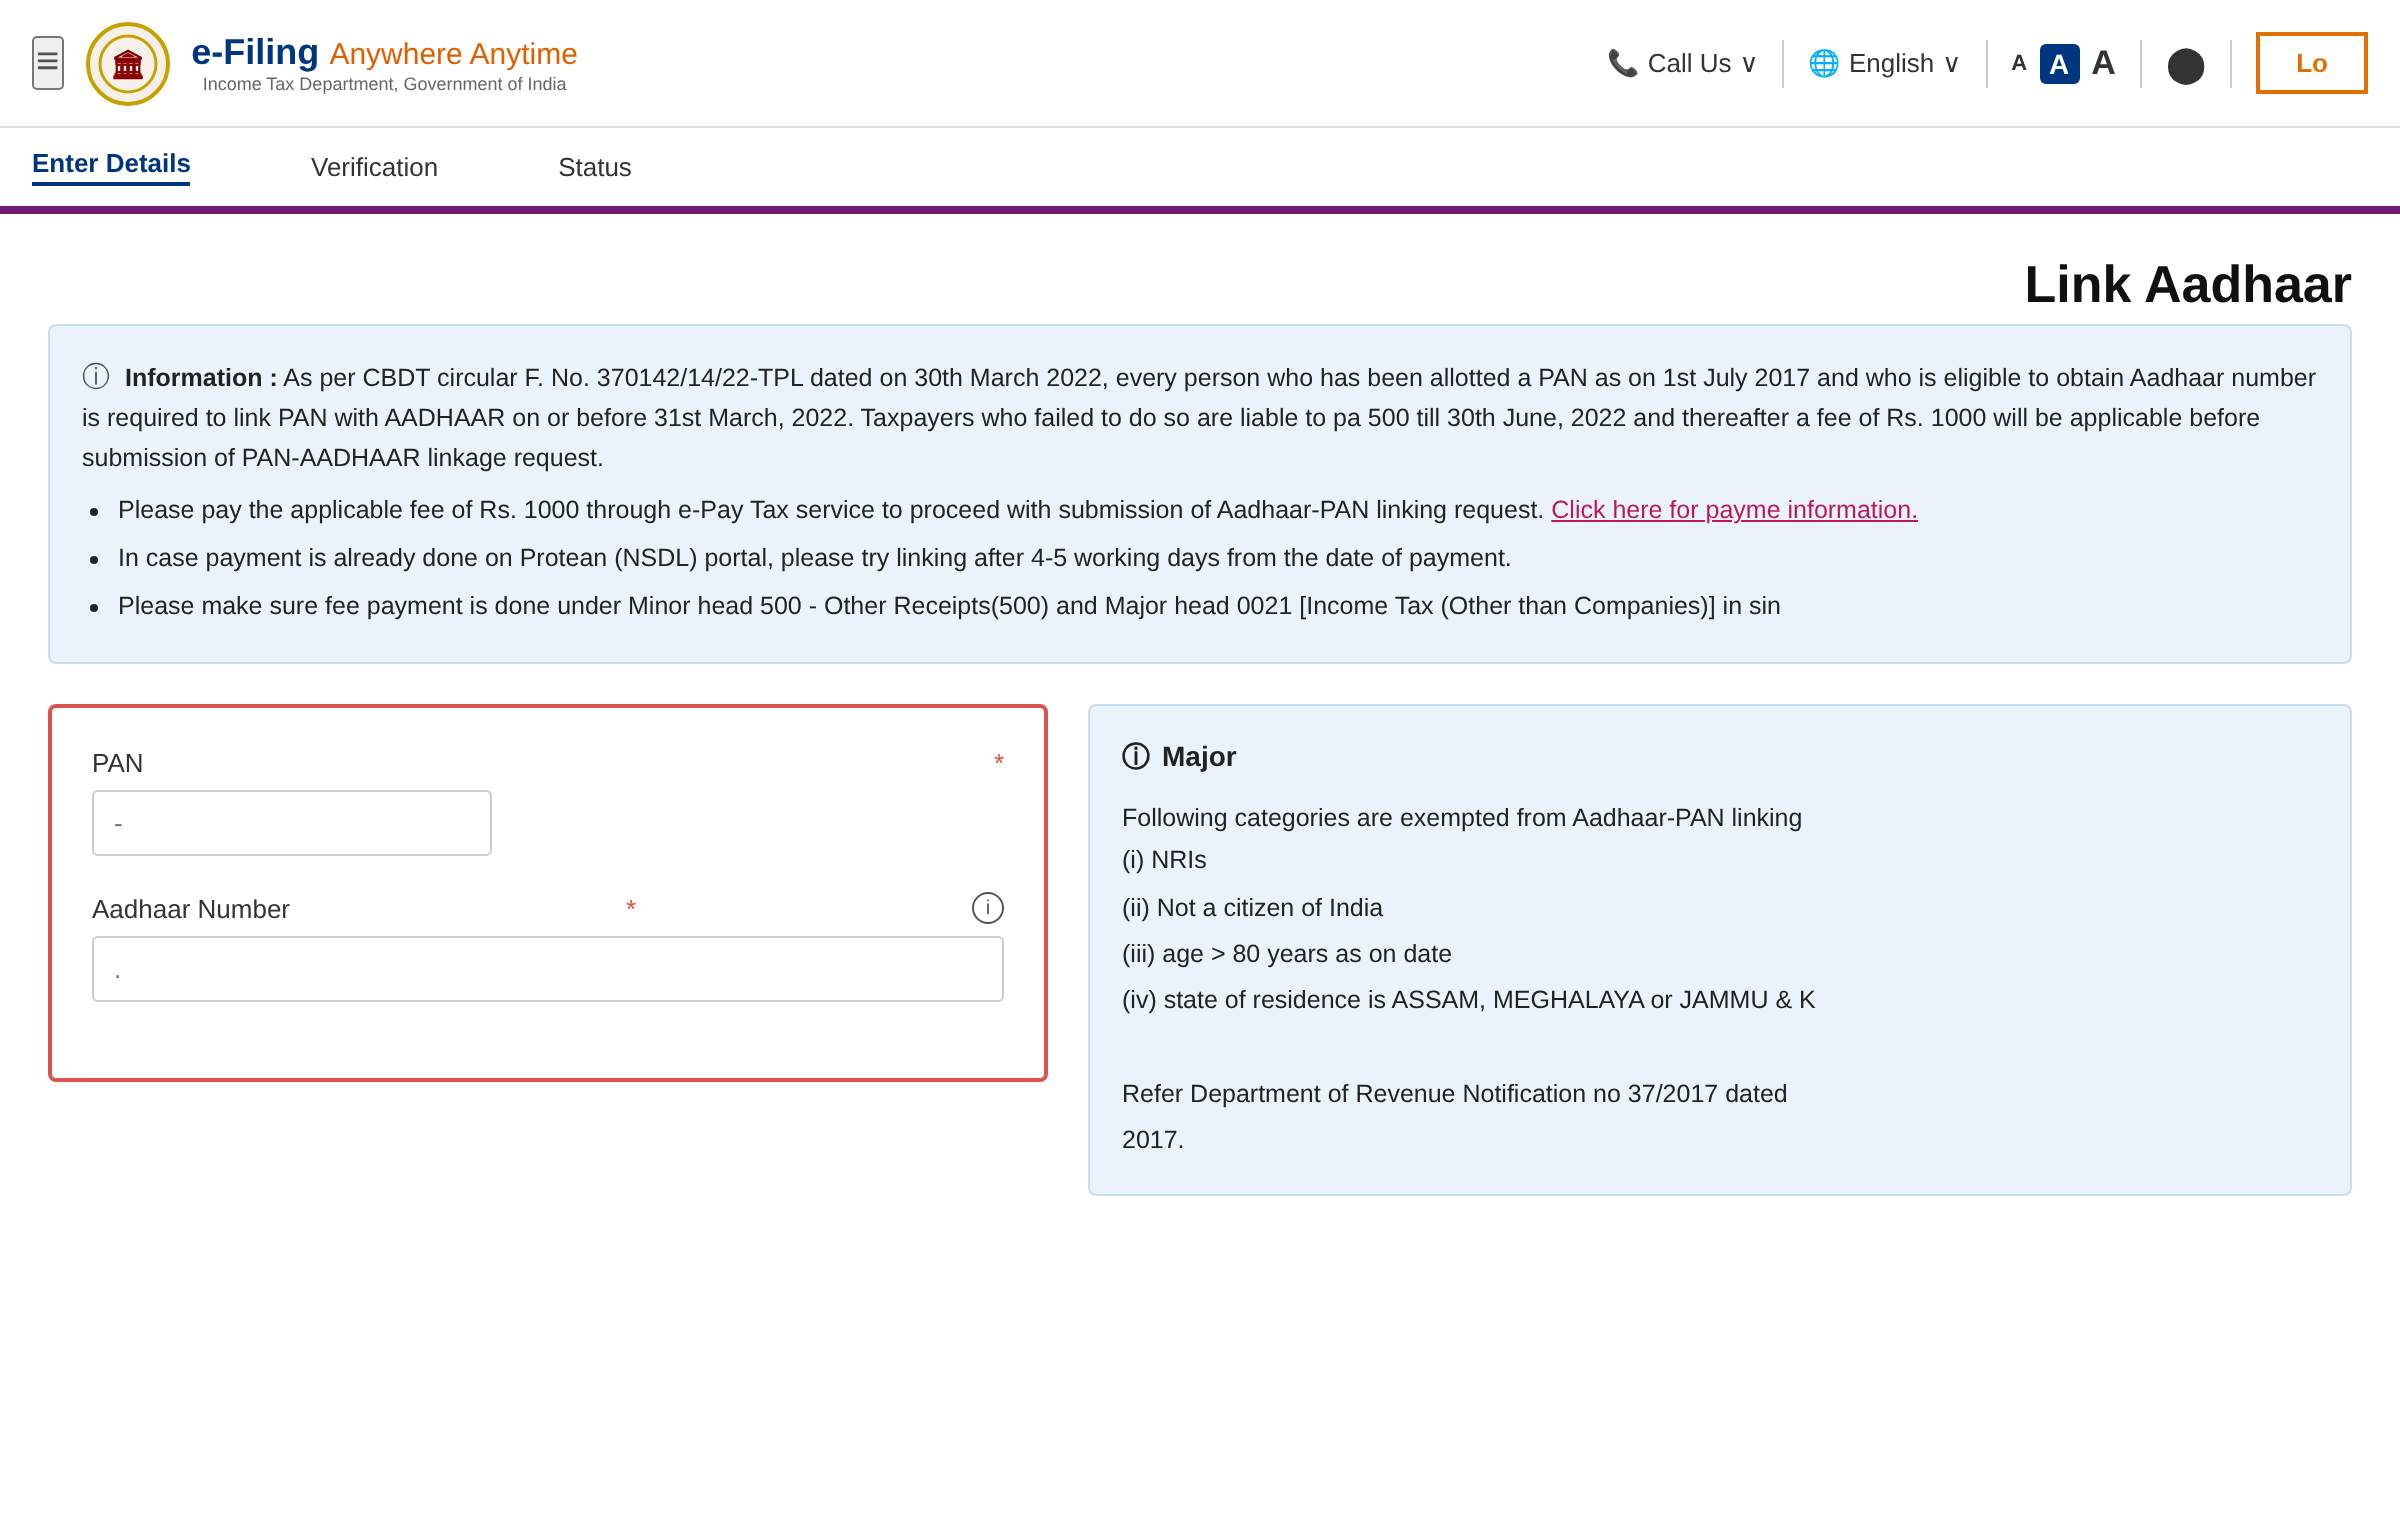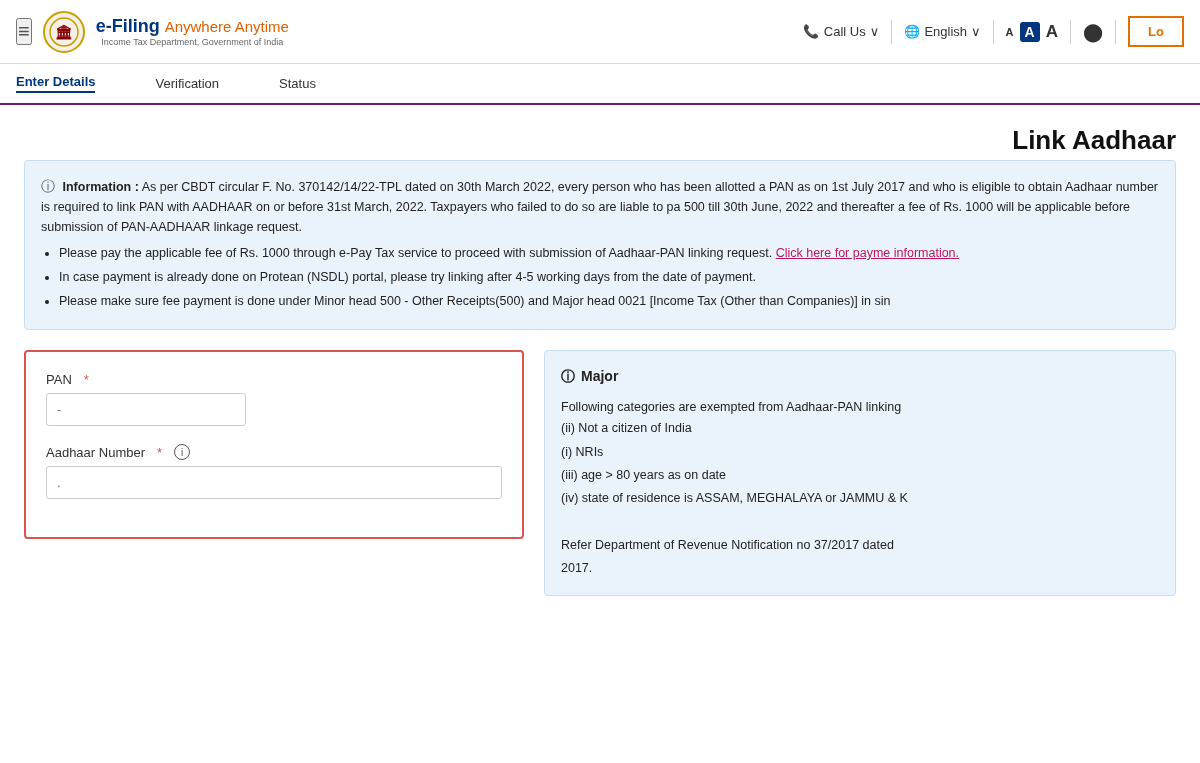--- a/index.html
+++ b/index.html
@@ -97,21 +97,21 @@
       font-weight: bold;
       font-size: 13px;
       background: none;
     }
 
     
     .steps-bar {
       display: flex;
       align-items: center;
       padding: 10px 16px;
-      border-bottom: 2px solid #701a75;
+      border-bottom: 4px solid #701a75;
       background: #fff;
       gap: 60px;
     }
     .step {
       font-size: 13px;
       color: #333;
       cursor: pointer;
     }
     .step.active {
       color: #003580;
@@ -178,20 +178,21 @@
     .form-group {
       margin-bottom: 18px;
     }
     .form-label {
       font-size: 13px;
       color: #333;
       margin-bottom: 6px;
       display: flex;
       align-items: center;
       gap: 12px;
+      justify-content: space-between;
     }
     .required-star {
       color: #d9534f;
     }
     .info-circle {
       display: inline-flex;
       align-items: center;
       justify-content: center;
       width: 16px;
       height: 16px;
@@ -339,22 +340,22 @@
     </div>
 
     <div class="right-col">
       <div class="note-box">
         <div class="note-title">
           <span>ⓘ</span>
           <span>Major</span>
         </div>
         <p>Following categories are exempted from Aadhaar-PAN linking</p>
         <ul>
+          <li>(i) NRIs</li>
           <li>(ii) Not a citizen of India</li>
-          <li>(i) NRIs</li>
           <li>(iii) age &gt; 80 years as on date</li>
           <li>(iv) state of residence is ASSAM, MEGHALAYA or JAMMU &amp; K</li>
           <li>&nbsp;</li>
           <li>Refer Department of Revenue Notification no 37/2017 dated</li>
           <li>2017.</li>
         </ul>
       </div>
     </div>
   </div>
 </main>

